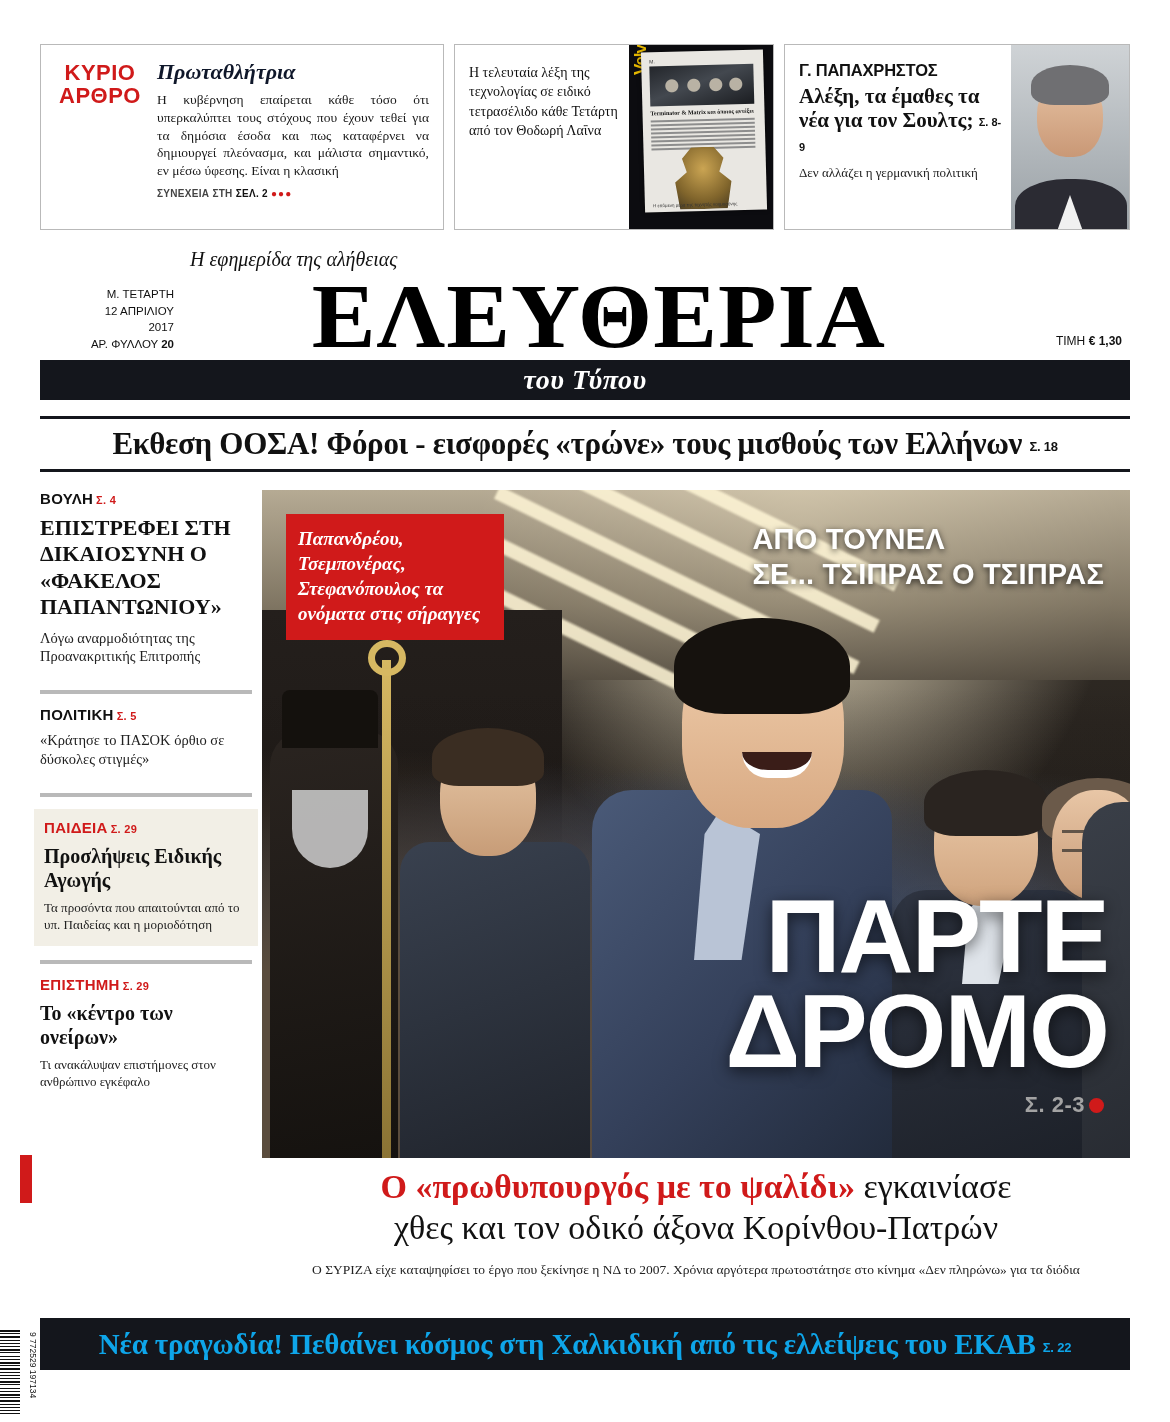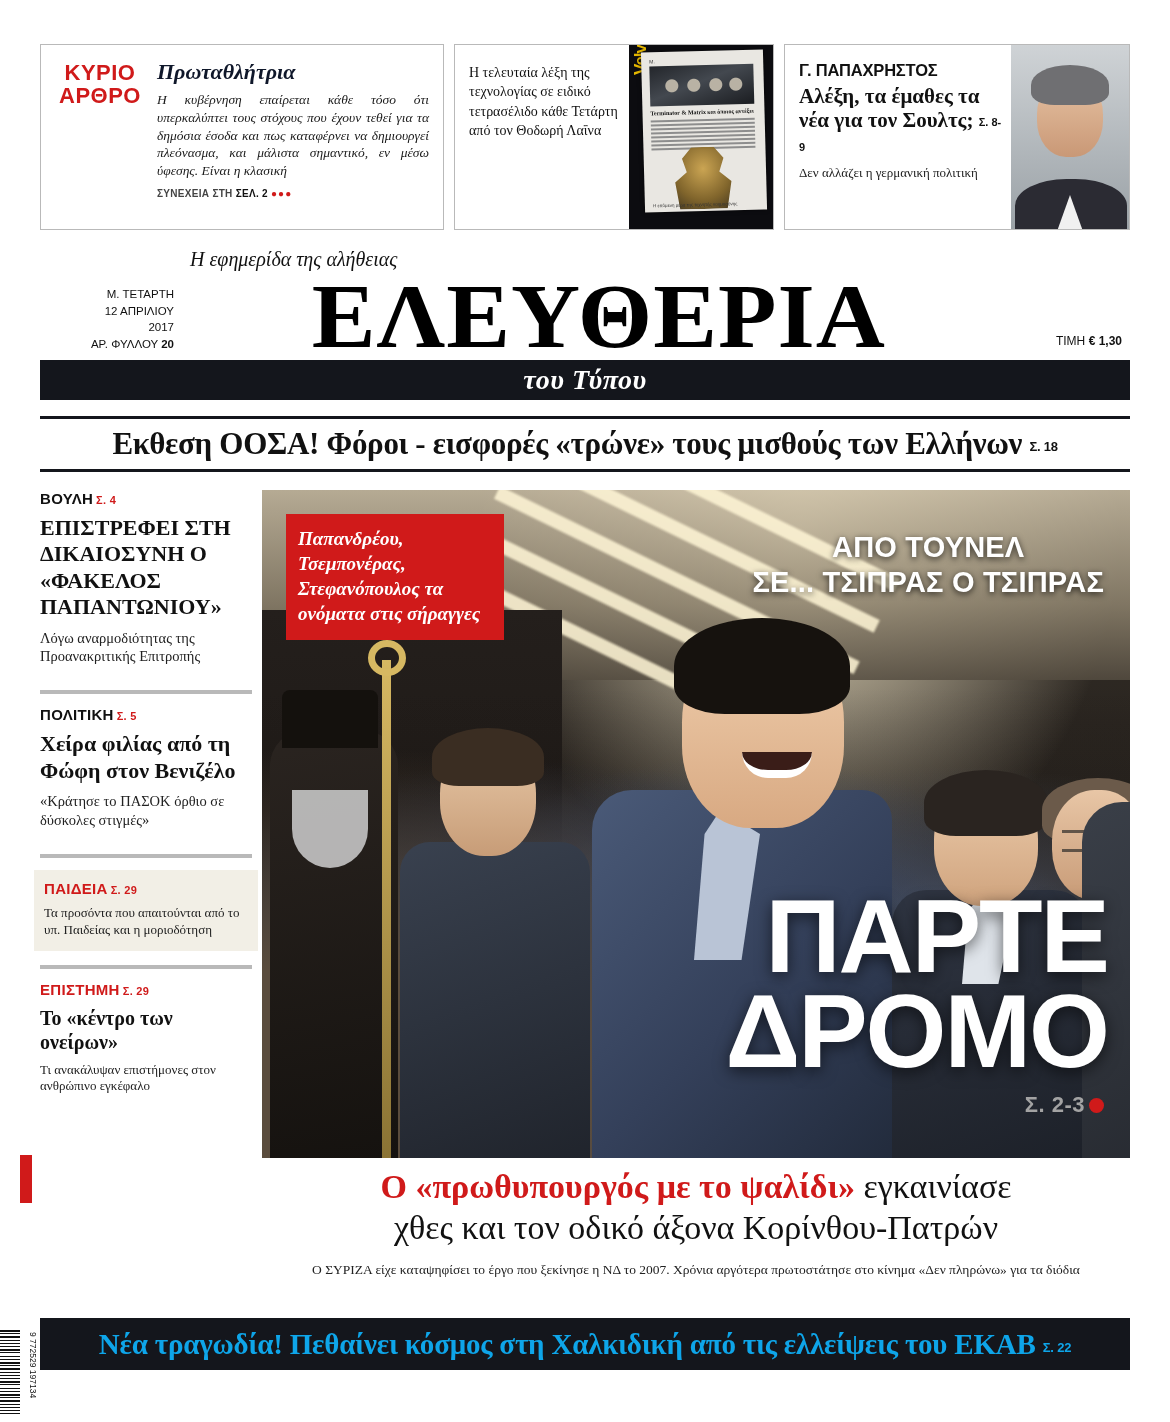--- a/index.html
+++ b/index.html
@@ -63,21 +63,20 @@
     font-style: italic;
     font-size: 22px;
     margin-bottom: 6px;
     color: #0f172a;
   }
   .ed-text {
     font-size: 13.5px;
     line-height: 1.32;
     color: #1a1a1a;
     text-align: justify;
-    font-style: italic;
   }
   .ed-cont {
     margin-top: 8px;
     text-align: left;
     font-family: "Liberation Sans", sans-serif;
     font-size: 10px;
     font-weight: bold;
     color: #444;
     letter-spacing: 0.3px;
   }
@@ -565,22 +564,22 @@
     padding: 12px 10px 14px 12px;
     color: #fff;
     font-family: "Liberation Serif", serif;
     font-weight: bold;
     font-style: italic;
     font-size: 19px;
     line-height: 1.32;
   }
   .topright-cap {
     position: absolute;
-    right: 26px; top: 40px;
-    text-align: center;
+    right: 26px; top: 32px;
+    text-align: left;
     font-family: "Liberation Sans", sans-serif;
     font-weight: bold;
     font-size: 29px;
     line-height: 1.22;
     color: #ffffff;
     text-shadow: 0 2px 6px rgba(0,0,0,.75);
     letter-spacing: 0.2px;
   }
   .parte {
     position: absolute;
@@ -784,30 +783,30 @@
       <div class="side-title">ΕΠΙΣΤΡΕΦΕΙ ΣΤΗ ΔΙΚΑΙΟΣΥΝΗ Ο «ΦΑΚΕΛΟΣ ΠΑΠΑΝΤΩΝΙΟΥ»</div>
       <div class="side-sub">Λόγω αναρμοδιότητας της Προανακριτικής Επιτροπής</div>
     </div>
 
     <div class="side-rule"></div>
 
     <div class="side-item">
       <div class="side-kicker">
         <span>ΠΟΛΙΤΙΚΗ</span><span class="pg">Σ. 5</span>
       </div>
-      <div class="side-title">Χείρα φιλίας από τη Φώφη στον Βενιζέλο</div>
       <div class="side-sub">«Κράτησε το ΠΑΣΟΚ όρθιο σε δύσκολες στιγμές»</div>
     </div>
 
     <div class="side-rule"></div>
 
     <div class="side-item paideia-box">
       <div class="side-kicker red">
         <span>ΠΑΙΔΕΙΑ</span><span class="pg">Σ. 29</span>
       </div>
+      <div class="side-title sm">Προσλήψεις Ειδικής Αγωγής</div>
       <div class="side-sub small">Τα προσόντα που απαιτούνται από το υπ. Παιδείας και η μοριοδότηση</div>
     </div>
 
     <div class="side-rule"></div>
 
     <div class="side-item">
       <div class="side-kicker red">
         <span>ΕΠΙΣΤΗΜΗ</span><span class="pg">Σ. 29</span>
       </div>
       <div class="side-title sm">Το «κέντρο των ονείρων»</div>

